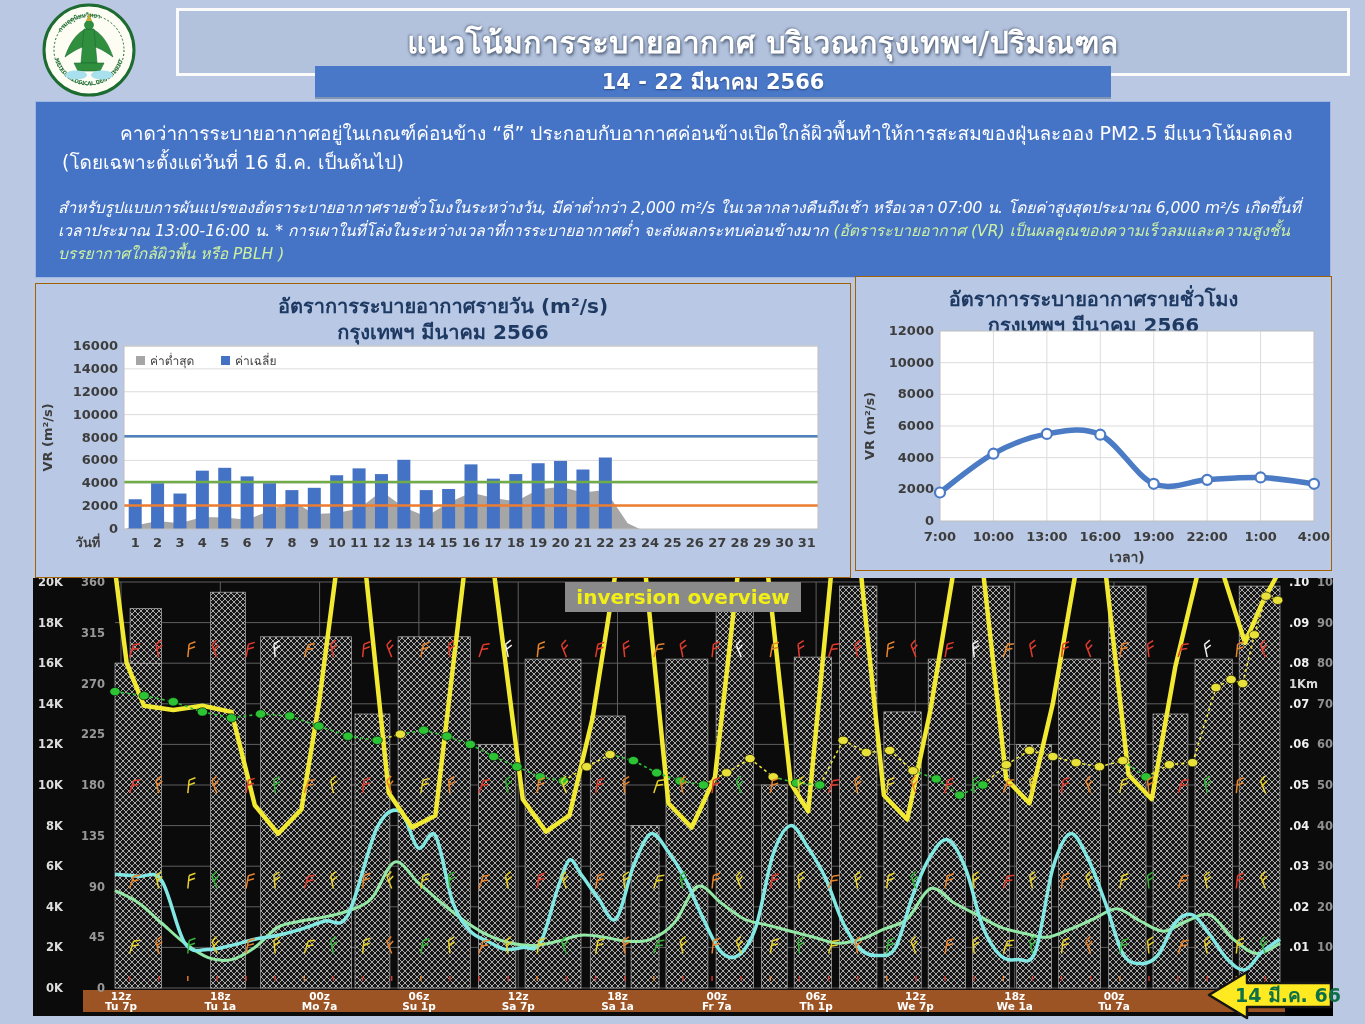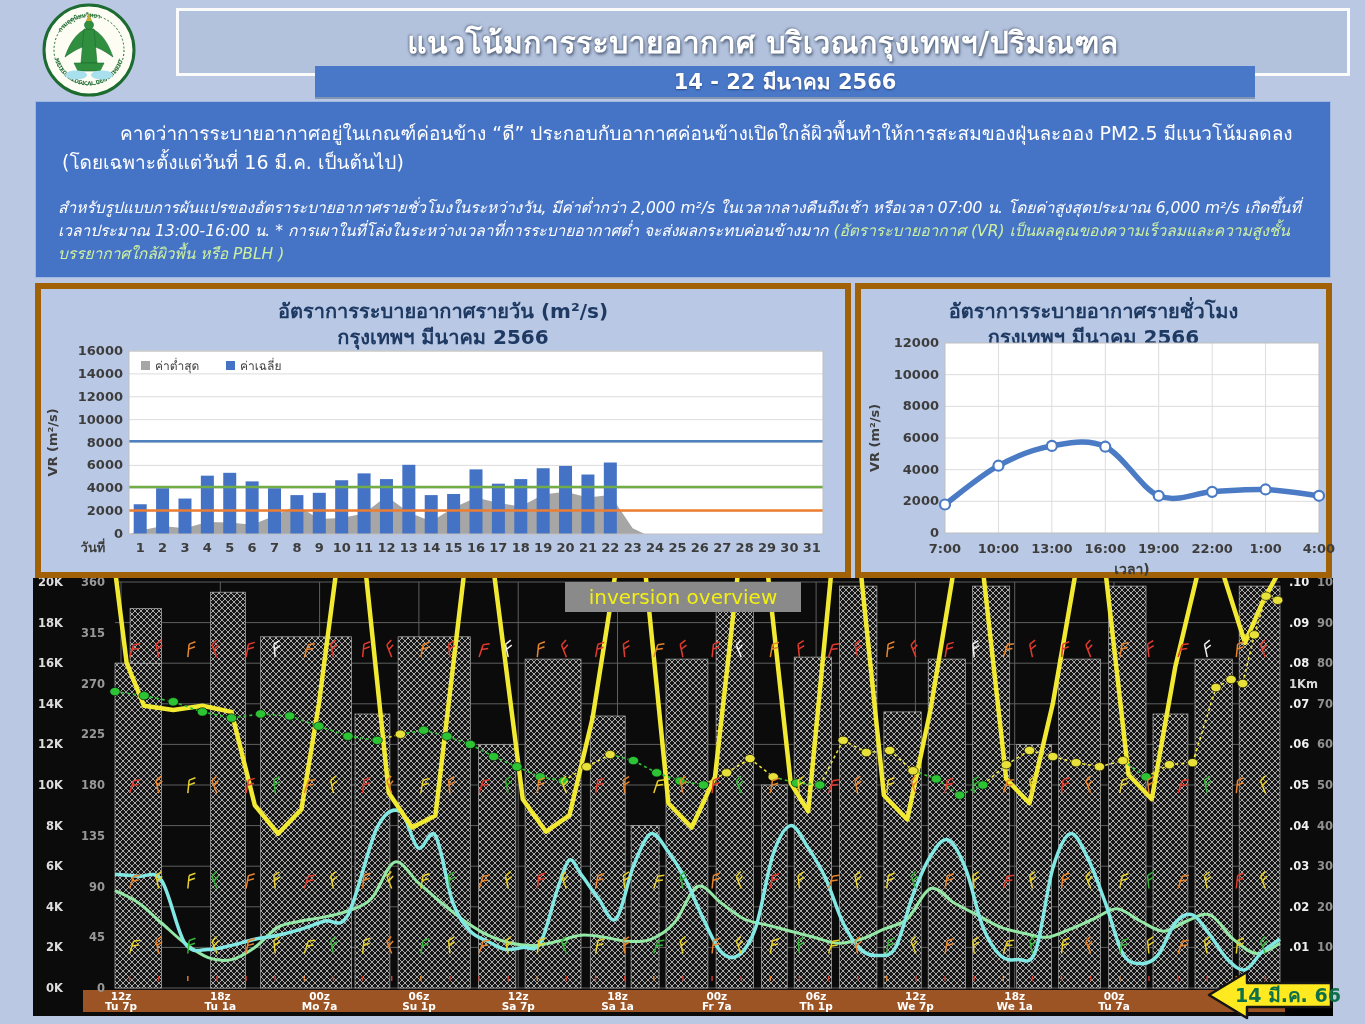--- a/index.html
+++ b/index.html
@@ -5,44 +5,44 @@
   html,body{margin:0;padding:0;}
   body{font-family:"DejaVu Sans","Liberation Sans",sans-serif;}
   .page{position:relative;width:1365px;height:1024px;background:#bac8e3;overflow:hidden;}
 
   
   .logo-wrap{position:absolute;left:42px;top:3px;width:94px;height:94px;}
   .title-box{position:absolute;left:176px;top:8px;width:1174px;height:68px;background:#b2c1dc;
              border:3px solid #fbfbfb;box-sizing:border-box;display:flex;align-items:center;justify-content:center;}
   .title-box .t{color:#ffffff;font-size:30px;font-weight:bold;letter-spacing:.5px;
                 text-shadow:1px 2px 3px rgba(70,85,110,.95), -1px -1px 2px rgba(70,85,110,.55);}
-  .date-bar{position:absolute;left:315px;top:66px;width:940px;height:31px;background:#4a78c8;
+  .date-bar{position:absolute;left:315px;top:66px;width:796px;height:31px;background:#4a78c8;
             display:flex;align-items:center;justify-content:center;box-shadow:0 2px 0 rgba(23,54,93,.35);}
   .date-bar .t{color:#ffffff;font-size:21px;font-weight:bold;text-shadow:0 1px 2px rgba(20,40,80,.6);}
 
   
   .summary{position:absolute;left:35px;top:101px;width:1296px;height:177px;background:#4573c6;
            border:1px solid #9fb8e2;box-sizing:border-box;padding:13px 22px 10px 22px;color:#fff;}
   .summary .p1{font-size:19px;line-height:1.55;text-indent:58px;margin:4px;}
   .summary .p2{font-size:15.5px;font-style:italic;line-height:1.5;margin:19px 0 0 0;}
   .summary .note{color:#cdf0a2;}
 
   
-  .chart-panel{position:absolute;background:#b9c8e4;border:6px solid #a16207;box-sizing:border-box;}
+  .chart-panel{position:absolute;background:#b9c8e4;border:1px solid #a16207;box-sizing:border-box;}
   .chart-panel.left{left:35px;top:283px;width:816px;height:295px;}
-  .chart-panel.right{left:855px;top:283px;width:477px;height:295px;}
+  .chart-panel.right{left:855px;top:276px;width:477px;height:295px;}
   .chart-title,.chart-subtitle{position:absolute;left:0;width:100%;text-align:center;color:#1e3a63;font-weight:bold;}
   .chart-title{top:6px;font-size:20px;}
   .chart-subtitle{top:32px;font-size:20px;}
   .chart-panel svg{position:absolute;left:0;top:0;}
 
   
   .meteogram{position:absolute;left:33px;top:578px;width:1300px;height:438px;background:#0b0b0b;}
   .inversion-label{position:absolute;left:532px;top:4px;width:236px;height:30px;background:#8a8a8a;
-                   color:#f2ef16;font-size:20px;font-weight:normal;text-align:center;line-height:30px;}
+                   color:#f2ef16;font-size:20px;font-weight:bold;text-align:center;line-height:30px;}
   .date-arrow{position:absolute;left:1174px;top:390px;width:126px;height:54px;overflow:visible;}
 </style>
 </head>
 <body>
 
 <div class="page">
 
   <div class="logo-wrap">
     <svg width="94" height="94" viewBox="0 0 94 94">
       <circle cx="47" cy="47" r="45" fill="#fdfdf4" stroke="#1c6b30" stroke-width="3"></circle>

